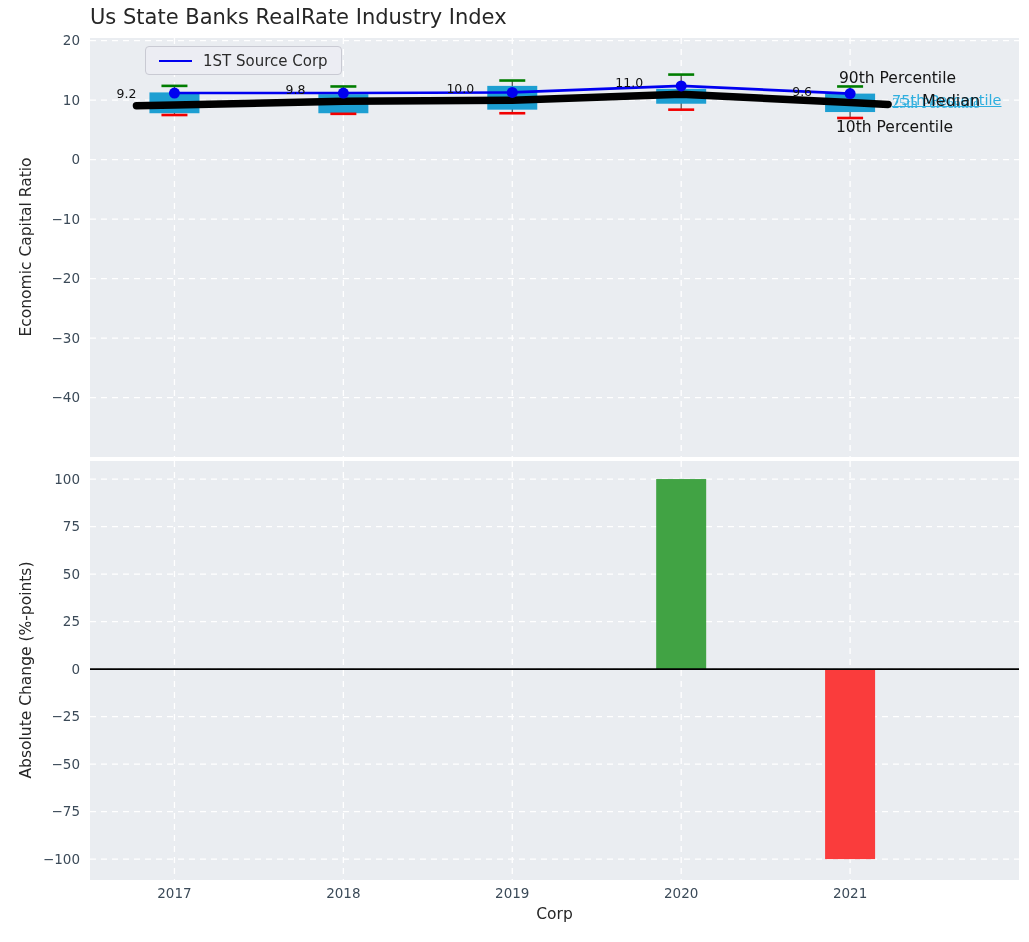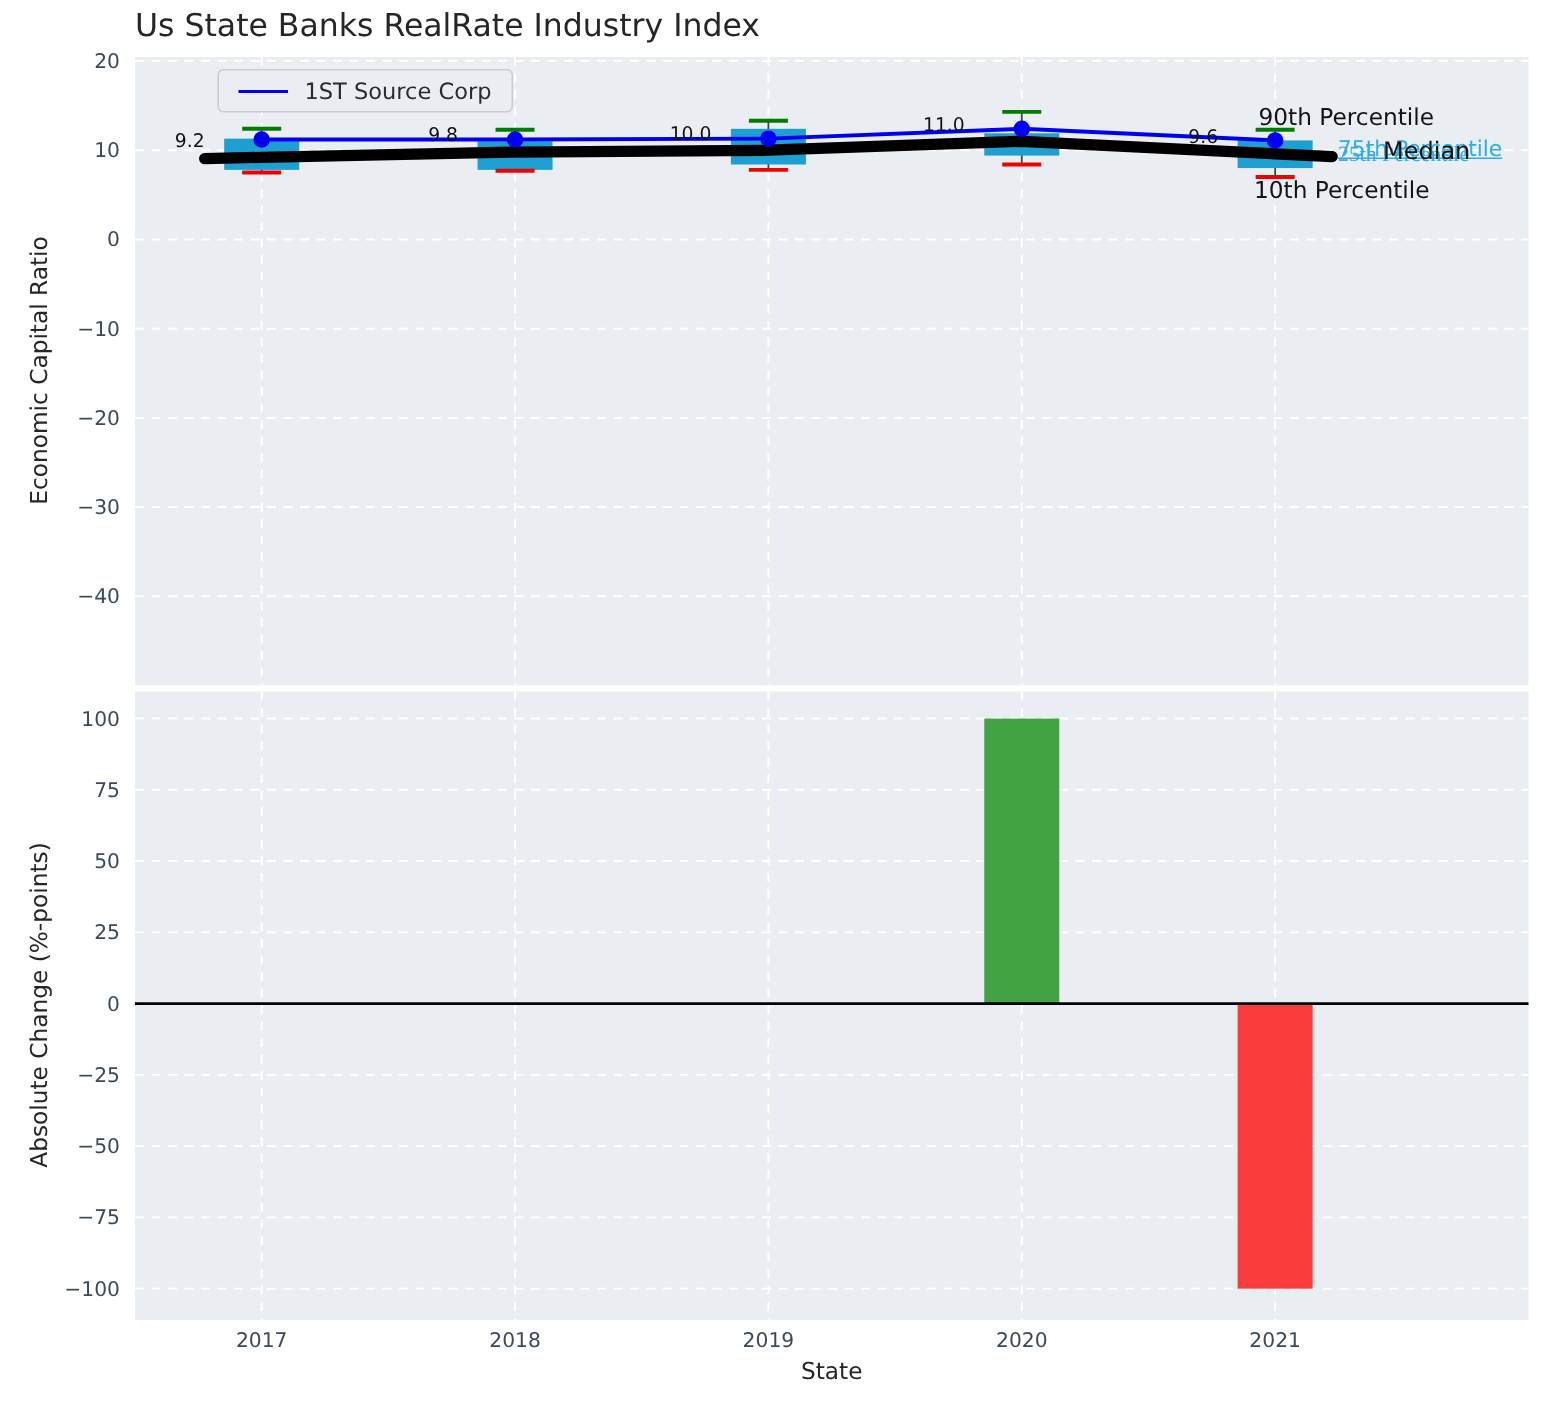--- a/index.html
+++ b/index.html
@@ -136,21 +136,21 @@
       <text x="812.0909090909091" y="95.53016323633781" text-anchor="end" font-size="12.5" fill="#111111">9.6</text>
       <rect x="656.1818181818181" y="479.0521541950113" width="50" height="190.02267573696145" fill="#41a344"></rect>
       <rect x="825.0909090909091" y="669.0748299319728" width="50" height="190.02267573696145" fill="#fa3c3c"></rect>
       <line x1="90" y1="669.0748299319728" x2="1019" y2="669.0748299319728" stroke="#000000" stroke-width="1.8"></line>
     </svg>
 
   <div class="title">Us State Banks RealRate Industry Index</div>
 
   <div class="ylab top">Economic Capital Ratio</div>
   <div class="ylab bot">Absolute Change (%-points)</div>
-  <div class="xlab">State</div>
+  <div class="xlab">Corp</div>
 
   <div class="legend">
     <span class="legend-line" style="border-top-color: rgb(0, 0, 240);"></span>
     <span class="legend-text">1ST Source Corp</span>
   </div>
 
   <div class="rlab p90">90th Percentile</div>
   <div class="rlab cyan p75" style="color: rgb(47, 175, 223);">75th Percentile</div>
   <div class="rlab cyan p25" style="color: rgb(47, 175, 223);">25th Percentile</div>
   <div class="rlab med">Median</div>

